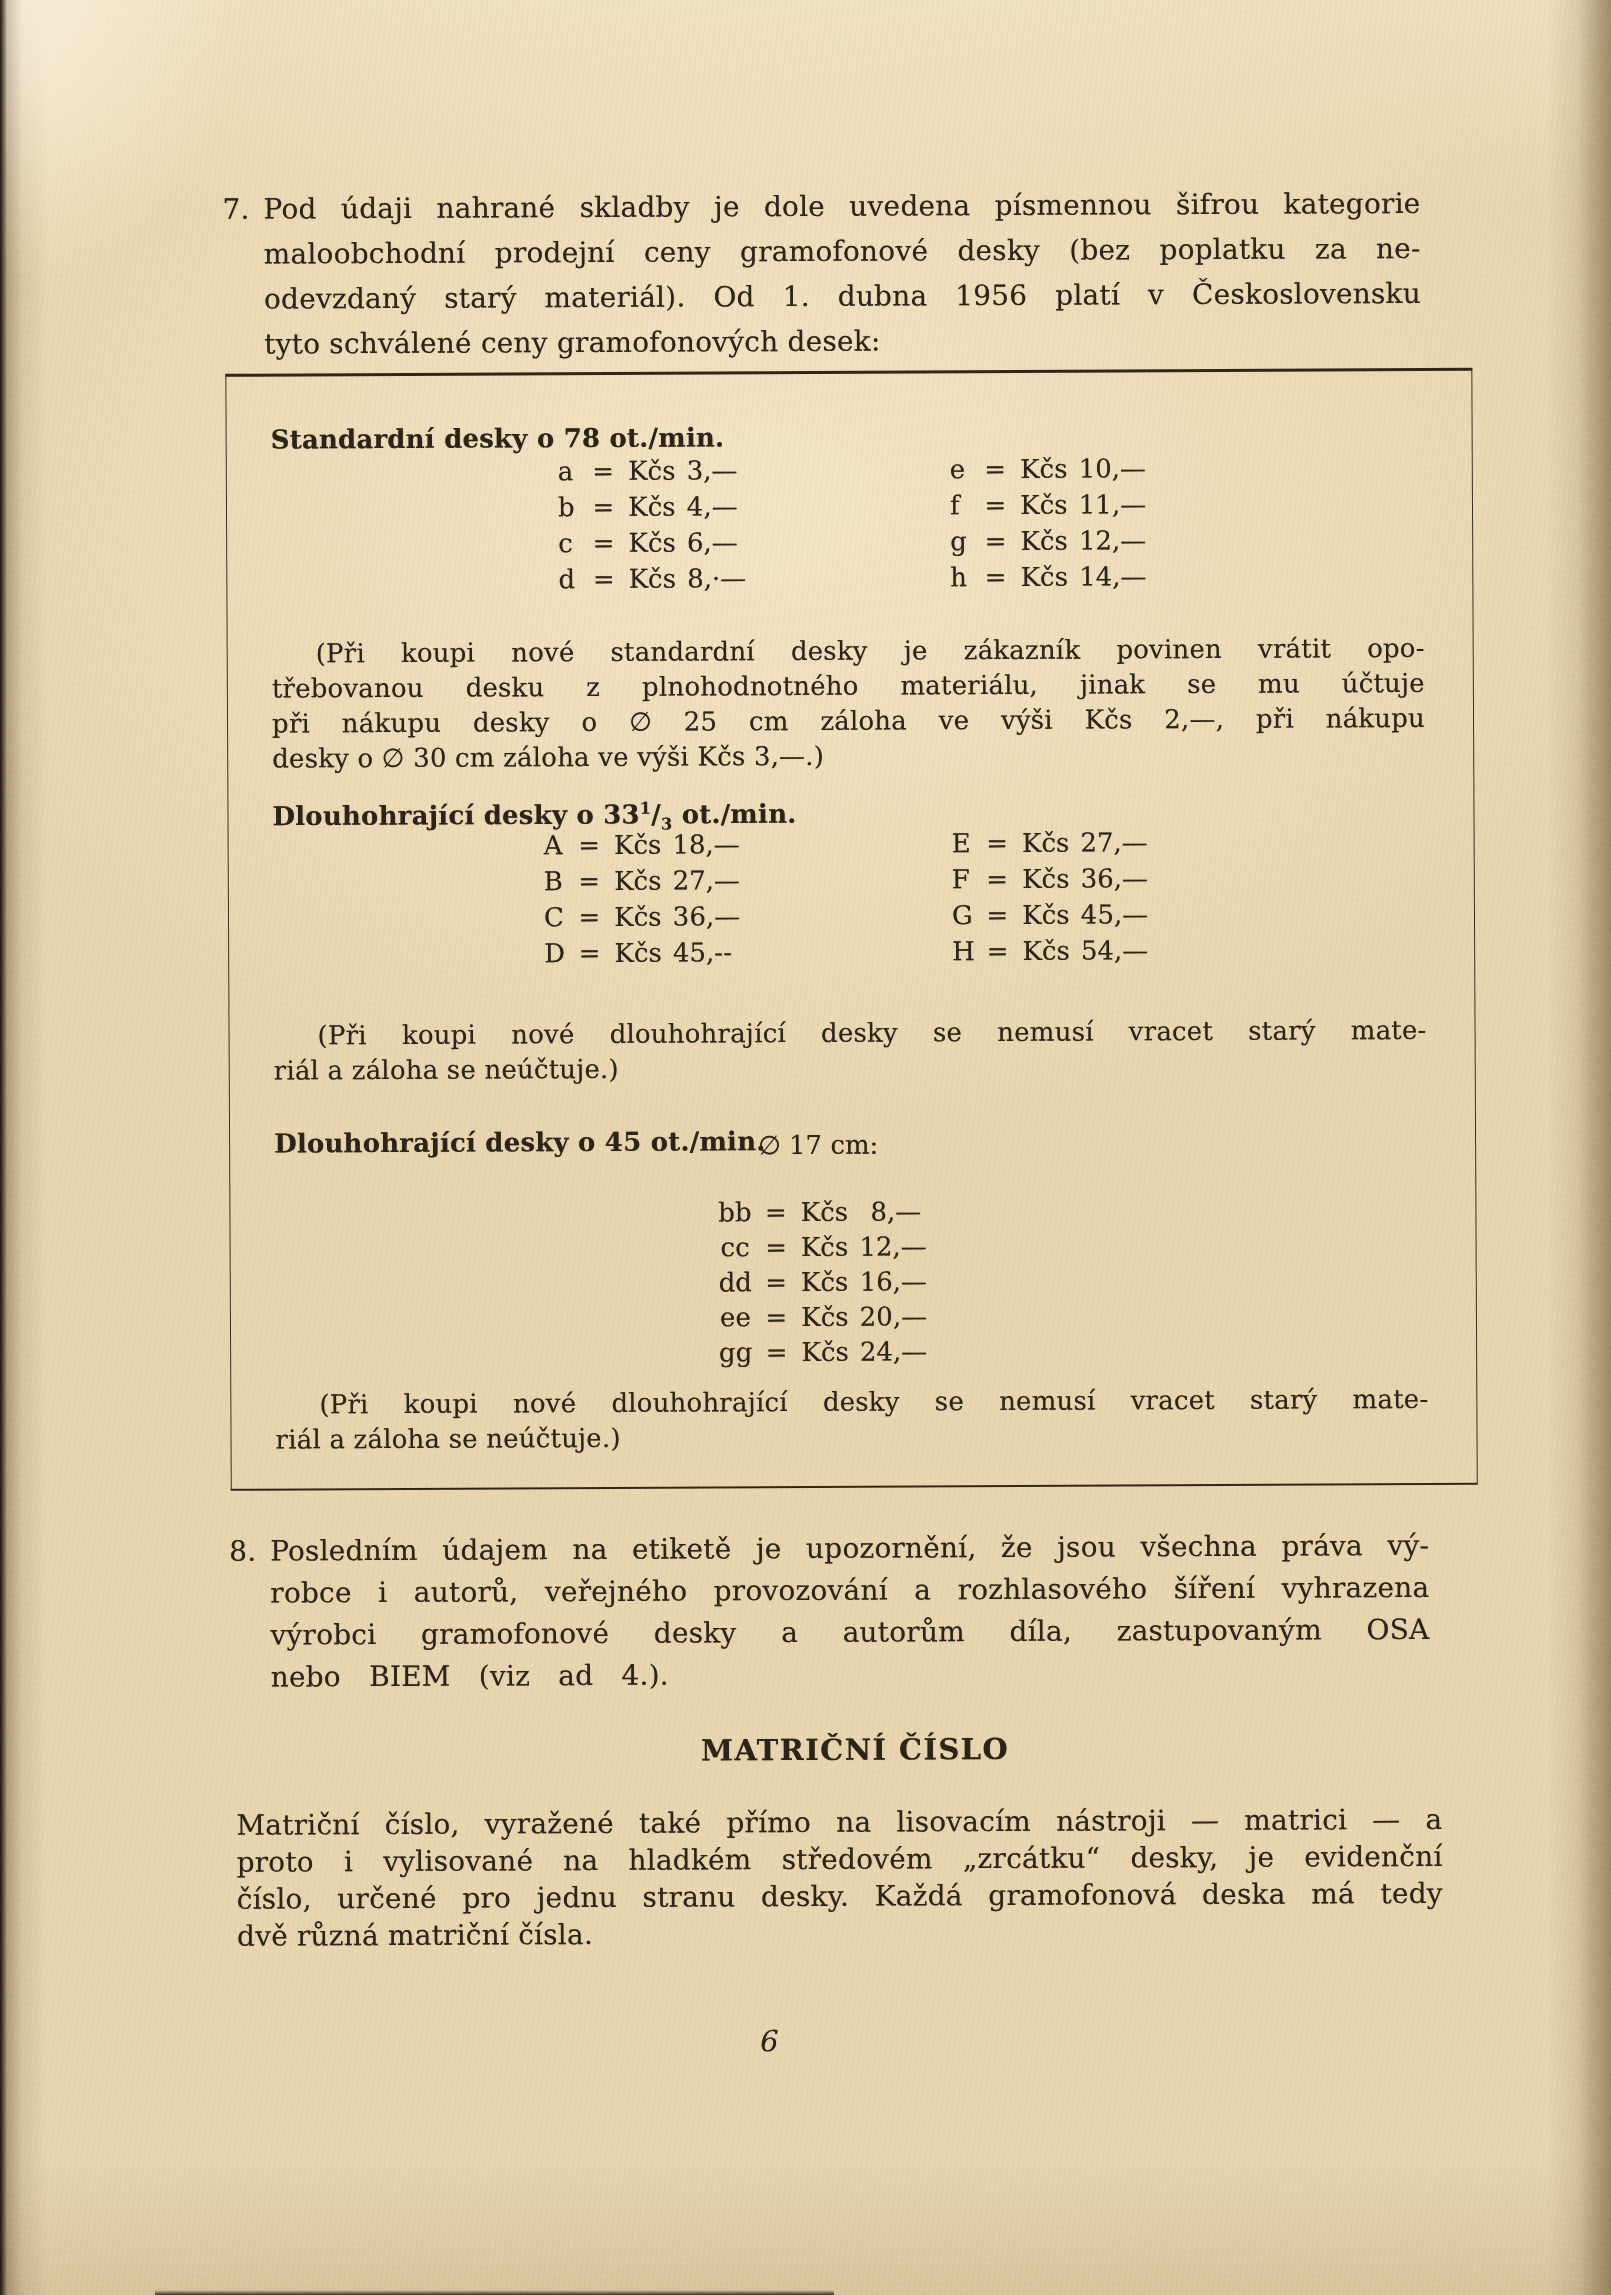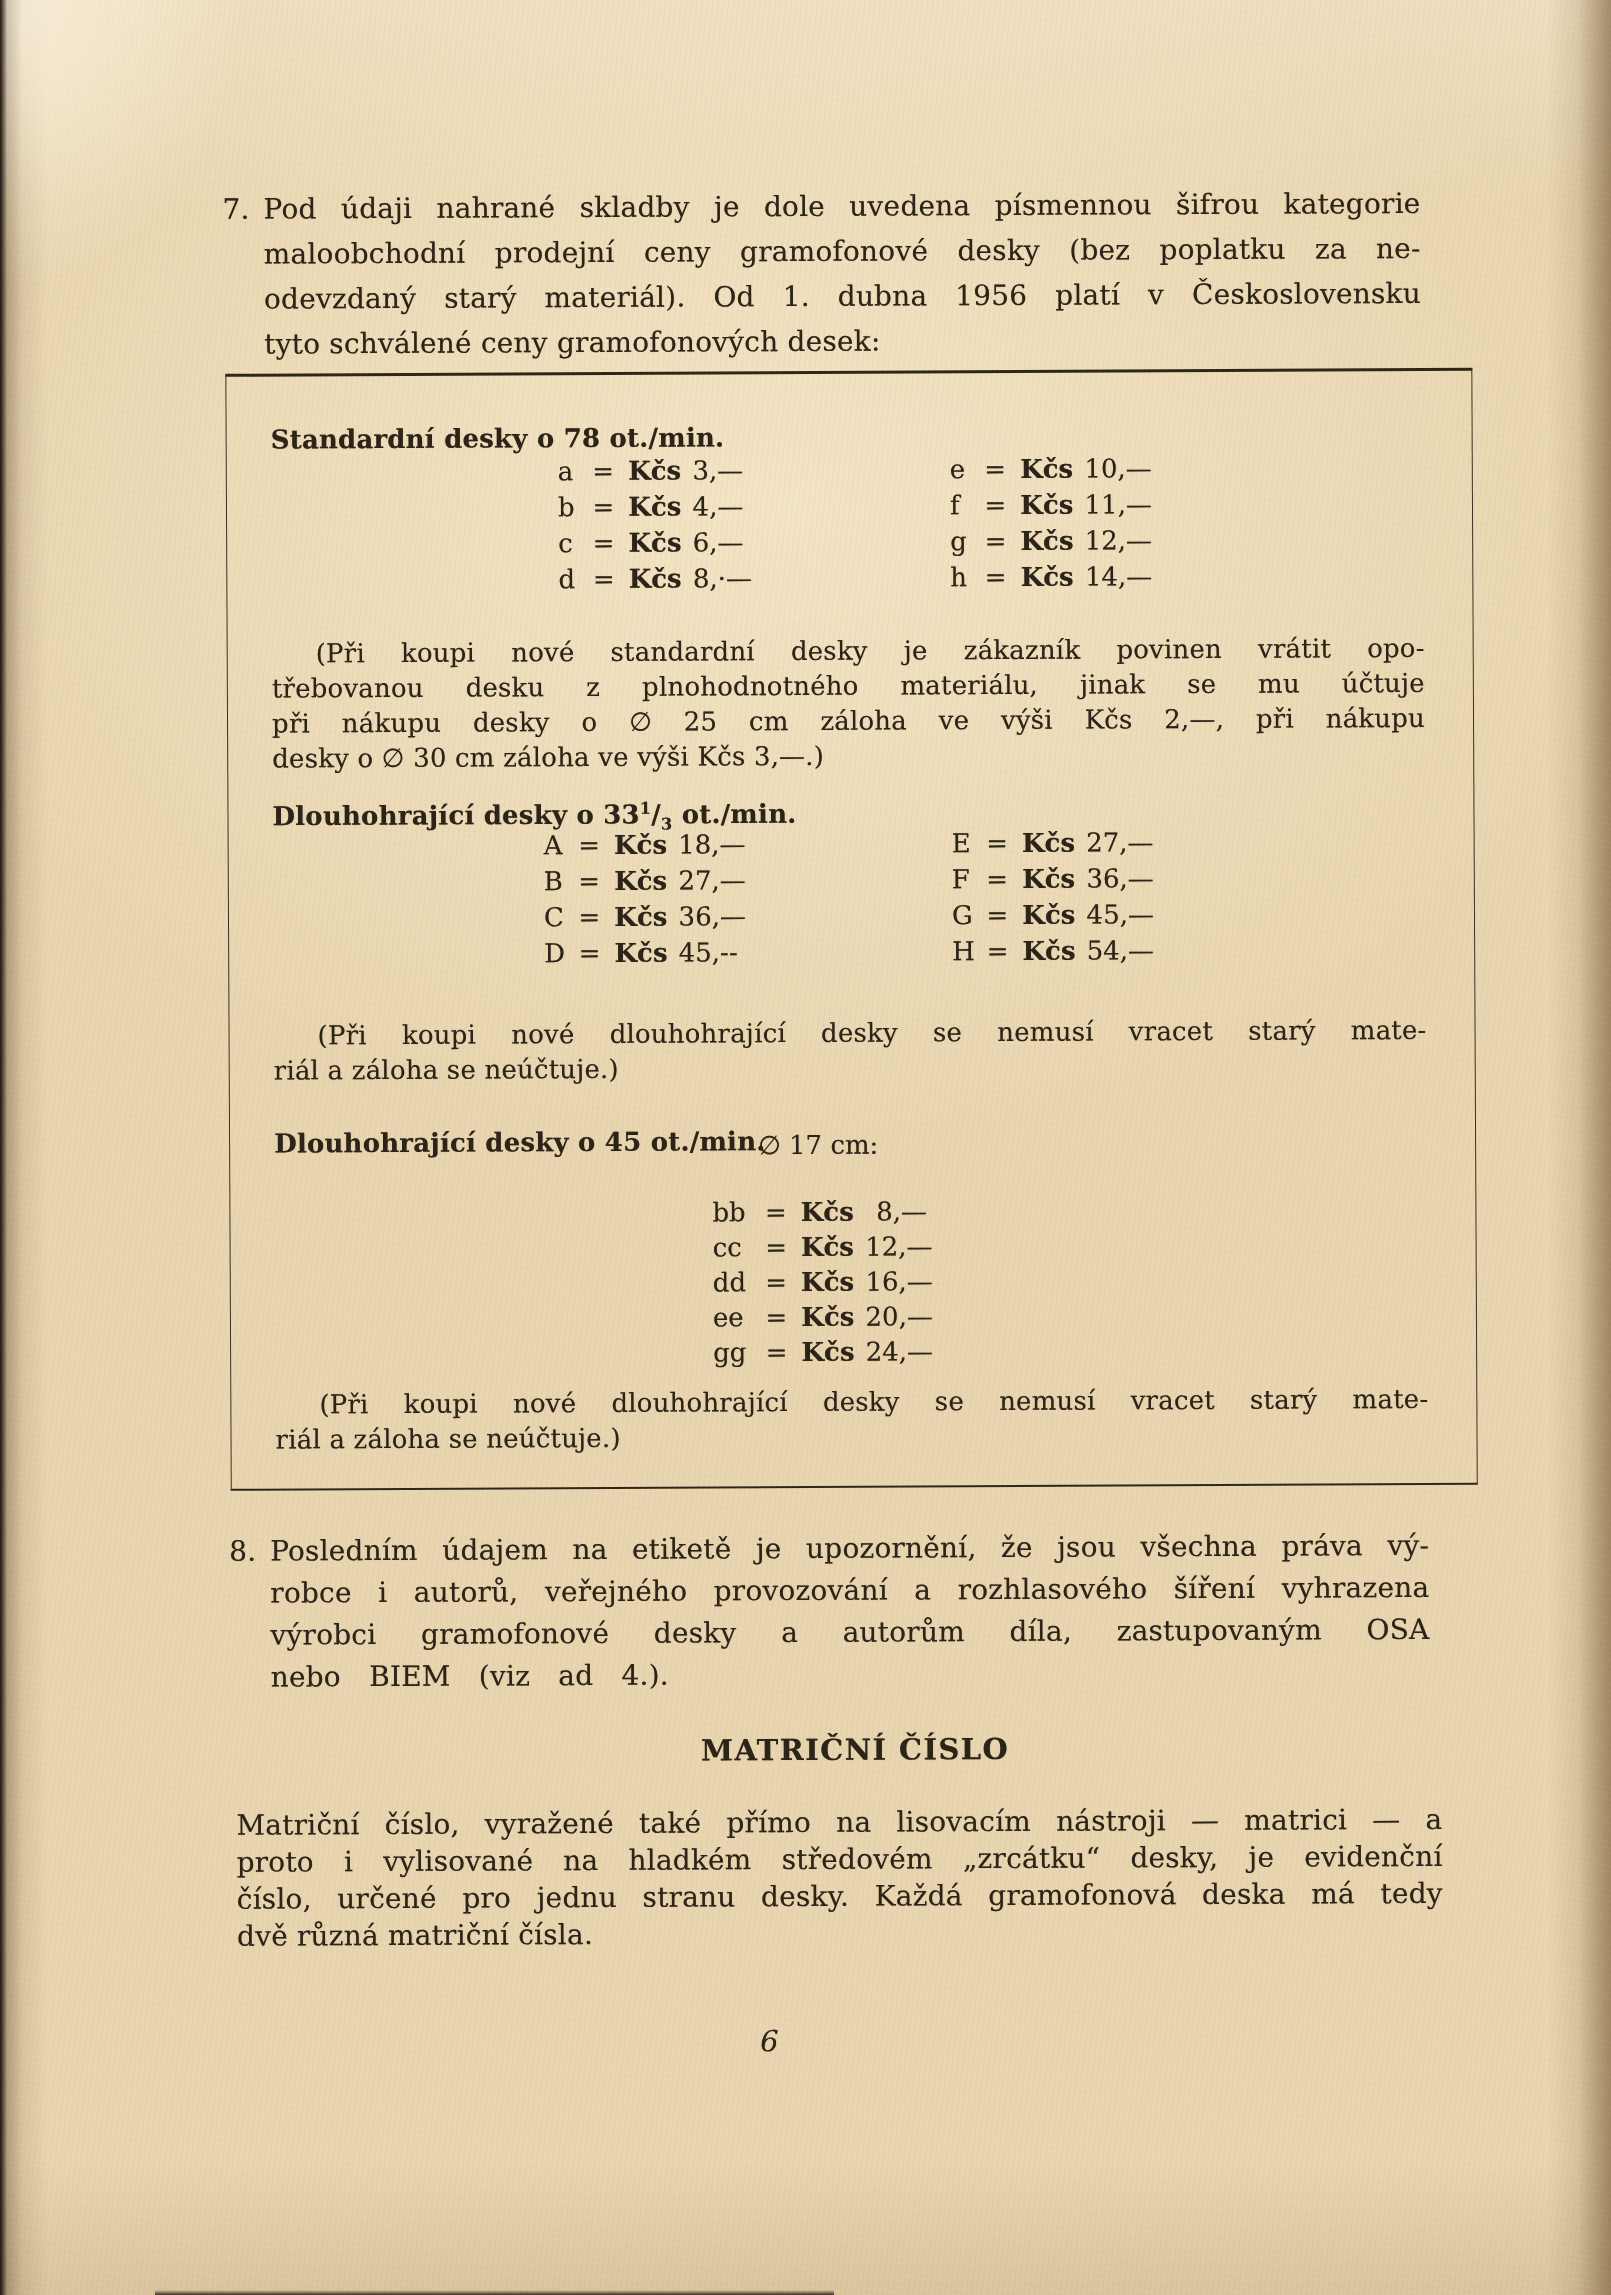--- a/index.html
+++ b/index.html
@@ -76,28 +76,28 @@
   #title-78{top:48px;}
   #title-33{top:424px;}
   #title-45{top:752px;}
   sup.frac{font-size:0.62em;vertical-align:super;}
   sub.frac{font-size:0.62em;vertical-align:sub;}
 
   .pcol{position:absolute;}
   .prow{display:flex;align-items:baseline;height:36px;}
   .code{display:inline-block;min-width:27px;white-space:pre;}
   .eq{margin:0 14px 0 7.5px;}
-  .kcs{margin-right:11.2px;font-weight:bold;}
+  .kcs{margin-right:11.2px;}
   #col-78-left{left:331px;top:81px;}
   #col-78-right{left:723px;top:81px;}
   #col-33-left{left:315px;top:455px;}
   #col-33-right{left:723px;top:455px;}
   #col-45{left:482px;top:823px;}
   #col-45 .prow{height:35px;}
-  #col-45 .code{min-width:45px;text-align:left;}
+  #col-45 .code{min-width:45px;text-align:center;}
   #col-45 .val{display:inline-block;min-width:62px;text-align:right;}
 
   #diameter-17{position:absolute;left:528px;top:756px;}
 
   .bnote{position:absolute;left:44px;width:1153px;line-height:35px;letter-spacing:0.2px;}
   .bnote .jline.indent{padding-left:44px;}
   #note-standard{top:260px;}
   #note-lp33{top:642px;}
   #note-lp45{top:1011px;}
 

